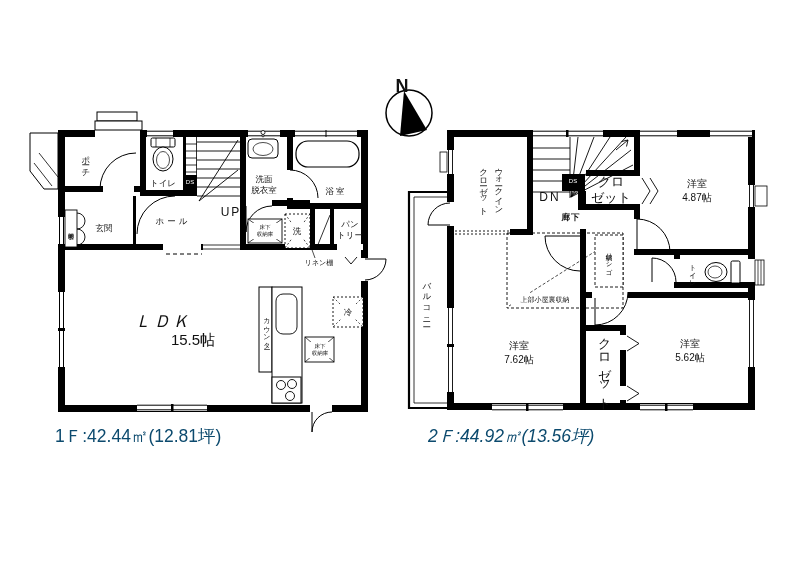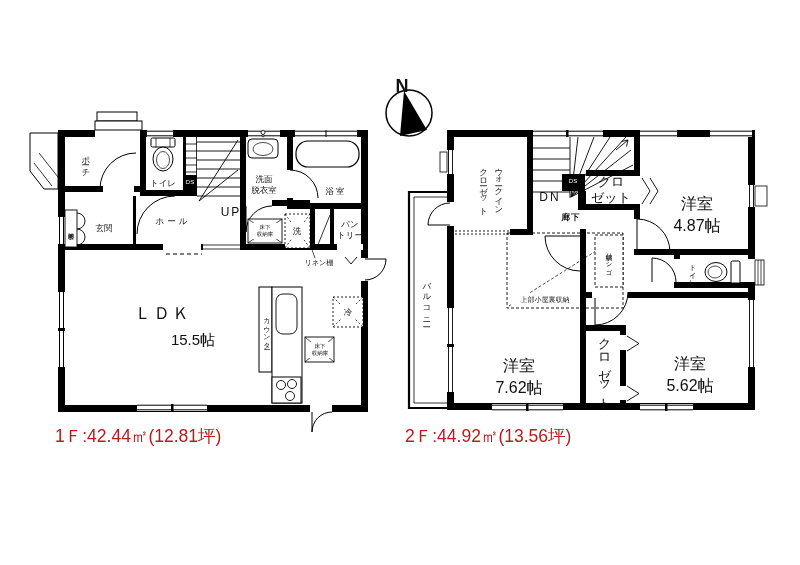--- a/index.html
+++ b/index.html
@@ -5,24 +5,24 @@
   html,body{margin:0;padding:0;background:#fff;}
   .stage{position:relative;width:800px;height:565px;background:#ffffff;overflow:hidden;
          font-family:"Liberation Sans","DejaVu Sans",sans-serif;}
   .stage svg{position:absolute;left:0;top:0;}
   .lb{position:absolute;transform:translate(-50%,-50%);white-space:pre-line;text-align:center;
       color:#111;line-height:1.25;pointer-events:none;}
   .v{writing-mode:vertical-rl;text-orientation:upright;}
   .w{color:#fff;}
   .ls1{letter-spacing:1px;} .ls2{letter-spacing:2px;} .ls3{letter-spacing:3px;}
   .f55{font-size:5.5px;} .f6{font-size:6px;} .f65{font-size:6.5px;} .f7{font-size:7px;}
-  .f75{font-size:13px;} .f85{font-size:8.5px;} .f10{font-size:12px;} .f11{font-size:16px;margin-top:25px;}
+  .f75{font-size:13px;} .f85{font-size:8.5px;} .f10{font-size:12px;} .f11{font-size:10px;}
   .f15{font-size:15px;} .f17{font-size:17px;}
   .room{line-height:1.35;}
-  .footer{position:absolute;font-size:17.5px;color:#b91c1c;}
+  .footer{position:absolute;font-size:17.5px;color:#0c4a6e;}
   .colgap{line-height:1.8;}
 </style>
 </head>
 <body>
 
 <div class="stage">
 <svg width="800" height="565" viewBox="0 0 800 565">
   <rect x="0" y="0" width="800" height="565" fill="#fff"></rect>
 
   <g stroke-linecap="butt">
@@ -267,21 +267,21 @@
   <div class="lb v f55" style="left:71px;top:229px;">玄関収納</div>
   <div class="lb f85" style="left:104px;top:228px;">玄関</div>
   <div class="lb f85 ls3" style="left:173px;top:221px;">ホール</div>
   <div class="lb f10 ls2" style="left:231px;top:212px;">UP</div>
   <div class="lb f55" style="left:265px;top:231px;">床下
 収納庫</div>
   <div class="lb f85" style="left:297px;top:231px;">洗</div>
   <div class="lb f85" style="left:350px;top:230px;">パン
 トリー</div>
   <div class="lb f7" style="left:319px;top:263px;">リネン棚</div>
-  <div class="lb f17 ls2" style="left:163px;top:314px;">ＬＤＫ</div>
+  <div class="lb f17 ls2" style="left:163px;top:322px;font-style:italic;">ＬＤＫ</div>
   <div class="lb f15" style="left:173px;top:340px;margin-left:20px;">15.5帖</div>
   <div class="lb v f7" style="left:266px;top:329px;">カウンター</div>
   <div class="lb f85" style="left:348px;top:312px;">冷</div>
   <div class="lb f55" style="left:320px;top:350px;">床下
 収納庫</div>
 
   <div class="lb v f85 colgap" style="left:491px;top:186px;">ウォークイン
 クローゼット</div>
   <div class="lb f10 ls2" style="left:550px;top:197px;">DN</div>
   <div class="lb f6 w" style="left:573px;top:182px;">DS</div>
@@ -295,14 +295,14 @@
   <div class="lb v f7" style="left:692px;top:271px;">トイレ</div>
   <div class="lb v f85 ls2" style="left:427px;top:300px;">バルコニー</div>
   <div class="lb f11 room" style="left:519px;top:352px;">洋室
 7.62帖</div>
   <div class="lb v f75" style="left:604px;top:366px;">クロゼット</div>
   <div class="lb f11 room" style="left:690px;top:350px;">洋室
 5.62帖</div>
 
   <div class="lb" style="left:402px;top:86px;font-size:18px;font-weight:bold;">N</div>
   <div class="footer" style="left:55px;top:424px;">1Ｆ:42.44㎡(12.81坪)</div>
-  <div class="footer" style="left:405px;top:424px;">2Ｆ:44.92㎡(13.56坪)</div>
+  <div class="footer" style="left:428px;top:424px;font-style:italic;">2Ｆ:44.92㎡(13.56坪)</div>
 </div>
 
 </body></html>

